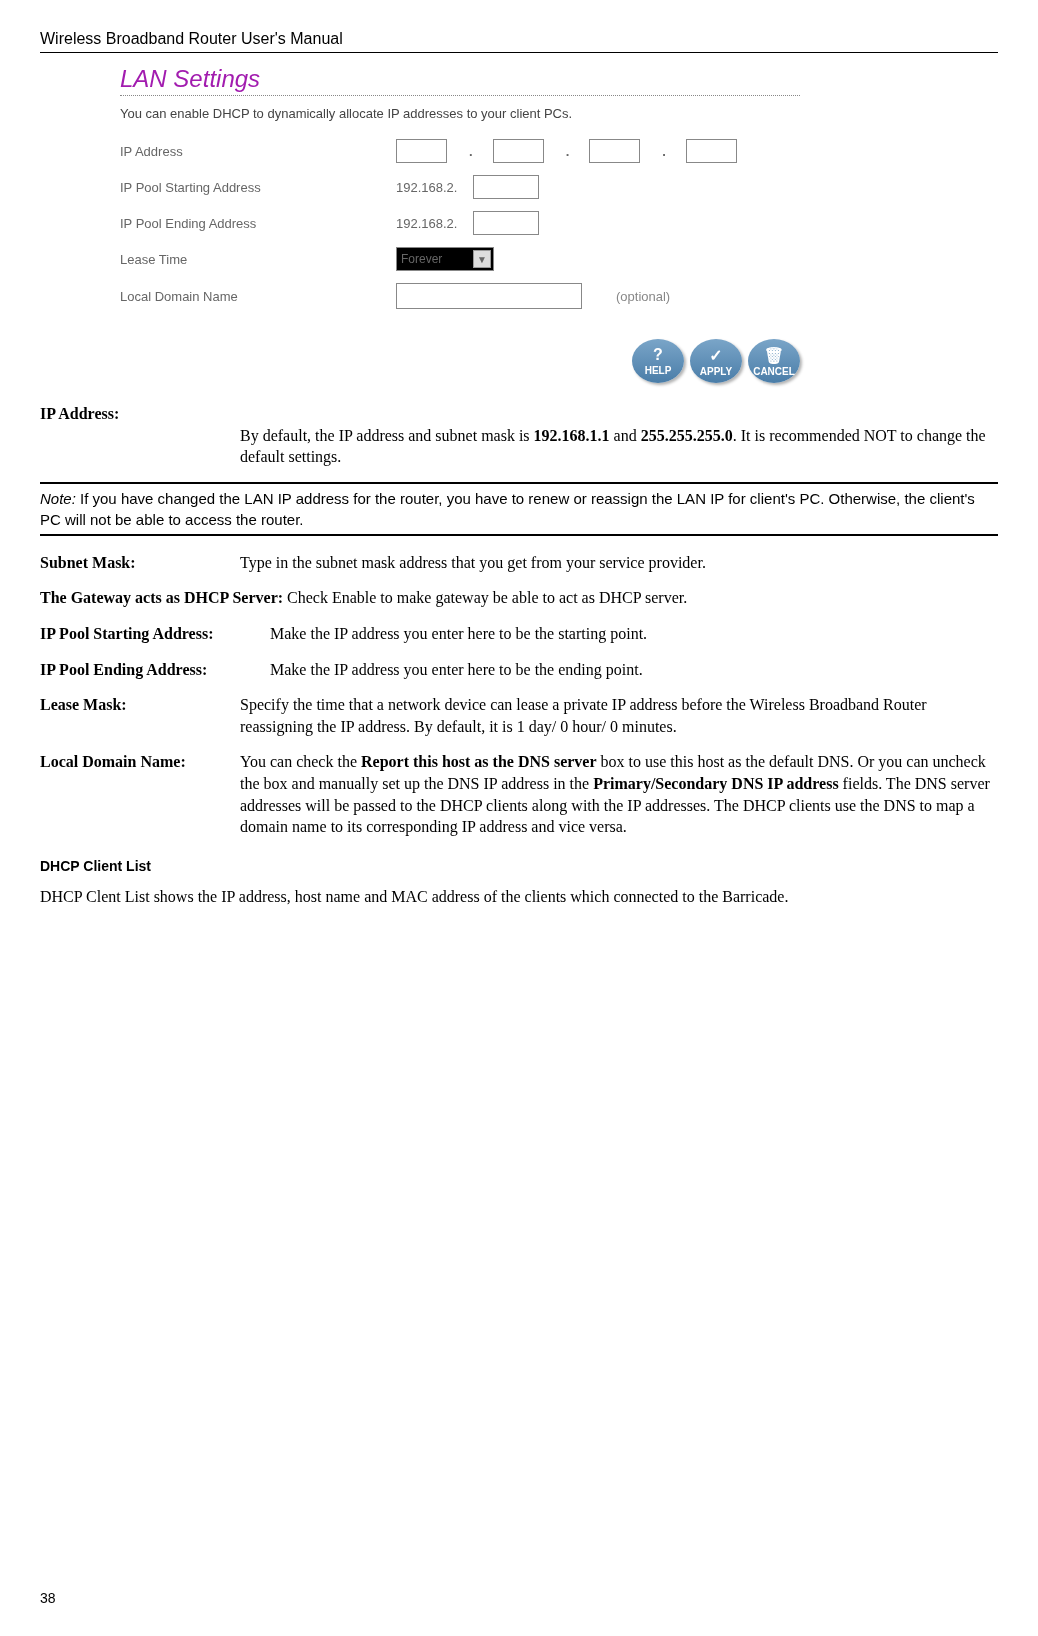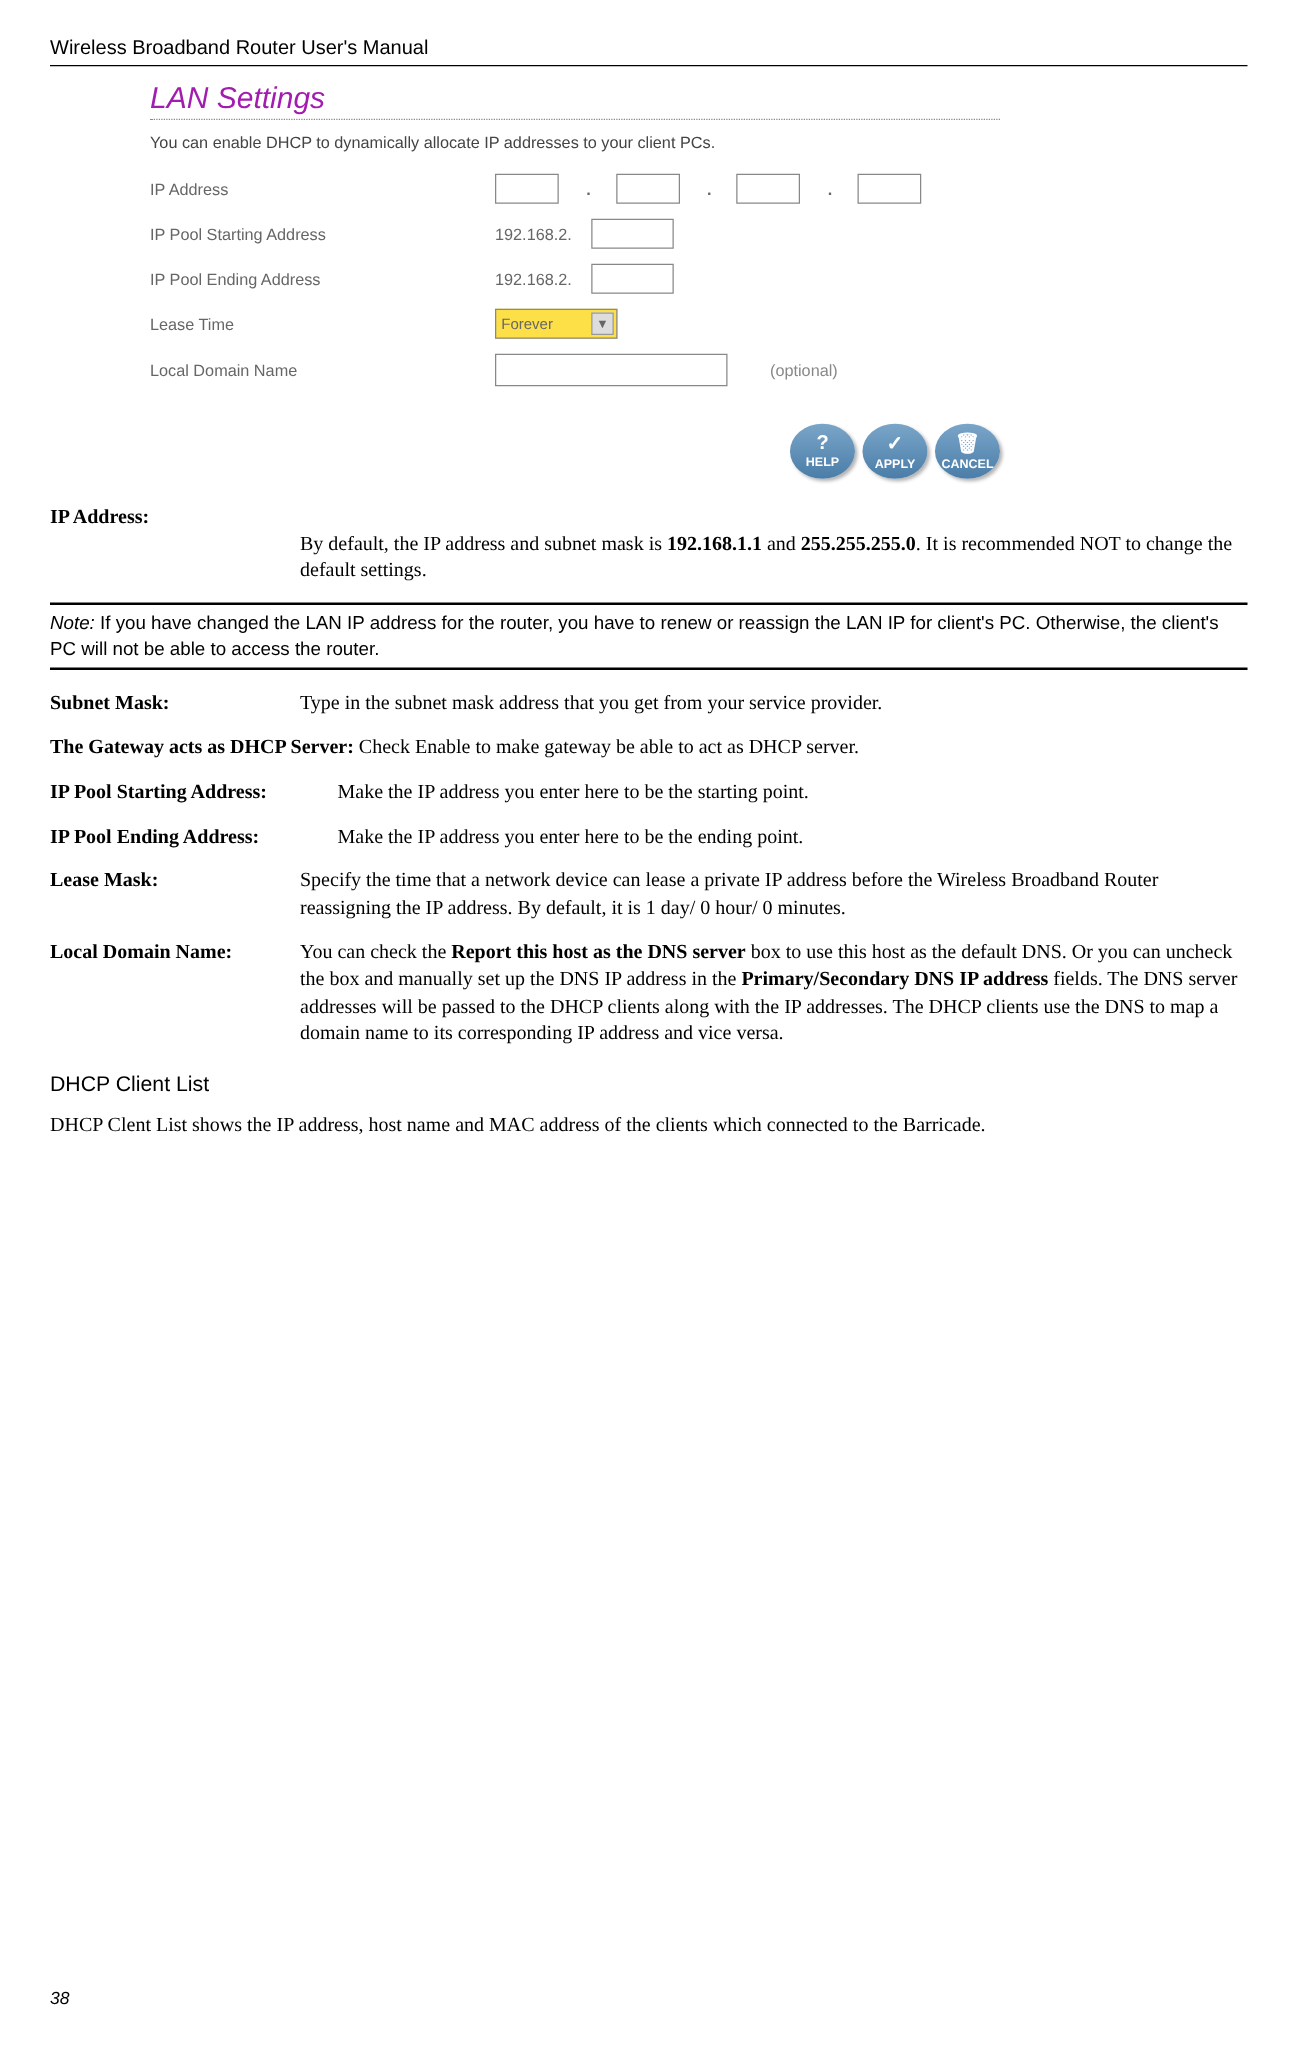--- a/index.html
+++ b/index.html
@@ -63,21 +63,21 @@
     }
     .small-input {
       width: 60px;
       height: 20px;
       border: 1px solid #888;
     }
     .select-box {
       width: 90px;
       height: 22px;
       border: 1px solid #888;
-      background: #fde047;
+      background: #000000;
       display: inline-flex;
       align-items: center;
       justify-content: space-between;
       padding: 0 2px 0 4px;
       font-size: 12px;
     }
     .select-arrow-box {
       width: 16px;
       height: 16px;
       background: #ddd;
@@ -149,36 +149,35 @@
       font-family: Verdana, sans-serif;
       font-size: 15px;
       border-top: 2px solid #000;
       border-bottom: 2px solid #000;
       padding: 4px 0;
       margin: 12px 0 16px 0;
       line-height: 1.4;
     }
     .section-heading {
       font-family: Verdana, sans-serif;
-      font-size: 17px;
-      font-weight: normal;
+      font-size: 14px;
+      font-weight: bold;
       margin-top: 20px;
       margin-bottom: 12px;
     }
     .body-text {
       font-size: 16px;
       line-height: 1.35;
     }
     .page-num {
       font-family: Verdana, sans-serif;
       font-size: 14px;
       position: absolute;
       bottom: 30px;
       left: 40px;
-      font-style: italic;
     }
     .field-inline {
       font-size: 16px;
       margin-bottom: 14px;
       line-height: 1.35;
     }
     .field-inline-indent .field-label-narrow {
       font-weight: bold;
       display: inline-block;
       width: 230px;

